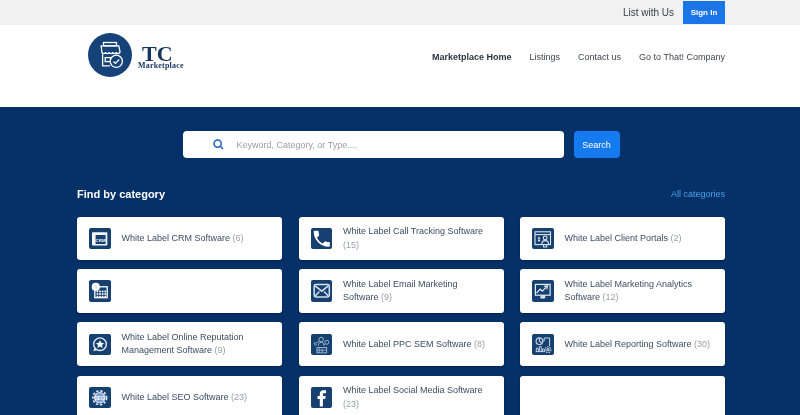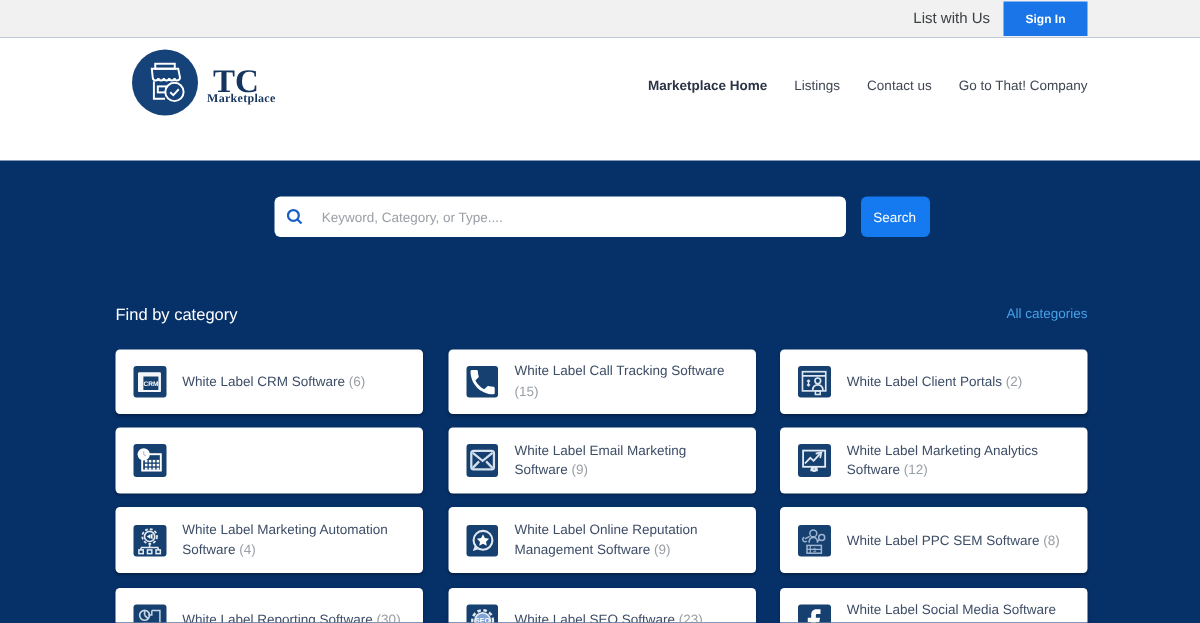--- a/index.html
+++ b/index.html
@@ -1,38 +1,38 @@
 <!DOCTYPE html>
 <html><head>
 <meta charset="utf-8">
 <style>
 * { margin:0; padding:0; box-sizing:border-box; }
 html,body { width:800px; height:415px; overflow:hidden; background:#063068; font-family:"Liberation Sans",sans-serif; }
 .topbar { height:25px; background:#f1f1f1; }
 .topbar-in { width:648px; margin:0 0 0 77px; display:flex; justify-content:flex-end; align-items:center; height:25px; }
 .listwith { font-size:10px; color:#3c4043; margin-right:9px; }
-.signin { width:56px; height:23px; margin-bottom:0; background:#1a76e8; color:#fff; font-size:8px; font-weight:bold; display:flex; align-items:center; justify-content:center; }
+.signin { width:42px; height:23px; margin-bottom:0; background:#1a76e8; color:#fff; font-size:8px; font-weight:bold; display:flex; align-items:center; justify-content:center; }
 .header { height:82px; background:#fff; }
 .header-in { width:648px; margin:0 0 0 77px; height:63px; display:flex; align-items:center; justify-content:space-between; }
 .brand { display:flex; align-items:center; margin-left:11px; }
 .logocirc { width:44px; height:44px; border-radius:50%; background:#154379; display:flex; align-items:center; justify-content:center; margin-top:-4px; }
 .brandtxt { margin-left:6px; color:#16355e; font-family:"Liberation Serif",serif; }
 .brandtc { font-size:22px; font-weight:bold; line-height:19px; margin-left:4px; }
 .brandmp { font-size:8px; font-weight:bold; letter-spacing:0.2px; margin-top:-2px; }
 nav { display:flex; align-items:center; font-size:9px; color:#3f4652;justify-content:center; }
 nav span { margin-left:18px; }
 nav .active { font-weight:bold; color:#2b3445; }
 .hero { padding-top:24px; }
 .searchrow { width:648px; margin:0 0 0 77px; display:flex; justify-content:center; }
-.sinput { width:381px; height:27px; background:#fff; border-radius:4px; display:flex; align-items:center; padding-left:8px; }
+.sinput { width:381px; height:27px; background:#fff; border-radius:4px; display:flex; align-items:center; padding-left:30px; }
 .sinput svg { flex:none; }
 .sinput span { font-size:9px; color:#9aa0a6; margin-left:13px; }
 .sbtn { width:46px; height:27px; margin-left:10px; background:#157af0; border-radius:4px; color:#fff; font-size:9px; display:flex; align-items:center; justify-content:center; }
 .catrow { width:648px; margin:30px 0 0 77px; display:flex; justify-content:space-between; align-items:baseline; }
-.catrow h2 { font-size:11px; font-weight:normal; color:#fff;margin-top:16px; }
+.catrow h2 { font-size:11px; font-weight:bold; color:#fff; }
 .allcat { font-size:9px; color:#47a0e8; position:relative; top:-1px; }
 .grid { width:648px; margin:17px 0 0 77px; display:grid; grid-template-columns:repeat(3,205px); grid-template-rows:43px 44px 44px 44px 44px; column-gap:16.5px; row-gap:9.2px; }
 .card { background:#fff; border-radius:3px; display:flex; align-items:center; padding:0 10px 0 12px; box-shadow:0 1px 2px rgba(0,0,0,0.3); }
 .icon { width:21.5px; height:21.5px; flex:none; border-radius:2px; background:#16406f; display:flex; align-items:center; justify-content:center; }
 .ctext { margin-left:11px; font-size:9px; line-height:13.5px; color:#3d4d66; }
 .cnt { color:#9aa0a6; }
 </style>
 </head>
 <body>
 <div class="topbar">
@@ -154,34 +154,20 @@
         <path d="M4.6 13 L8.2 9.2 L10.4 11.2 L14.6 6.6"></path>
         <path d="M14.8 9.4 L15.6 5.6 L11.8 6.4" stroke-width="1.1"></path>
         <path d="M8.2 17.6 h5.1 M9.4 15.2 l-.7 2.4 M12.1 15.2 l.7 2.4" stroke-width="1.1"></path>
         <circle cx="10.75" cy="16.9" r="1.1"></circle>
       </svg>
     </div>
         <div class="ctext">White Label Marketing Analytics Software <span class="cnt">(12)</span></div>
       </div>
     <div class="card">
         <div class="icon">
-      <svg width="21.5" height="21.5" viewBox="0 0 21.5 21.5" fill="none" stroke="#e4ebf4">
-        <circle cx="10.75" cy="7.6" r="4.9" stroke-width="1.2" stroke-dasharray="1.9 1.4"></circle>
-        <circle cx="10.75" cy="7.6" r="3.4" stroke-width="1.1"></circle>
-        <path d="M8.9 7.6 l2.2 -1.5 v3 z M11.4 6.4 l1.3 -0.6 v3.6 l-1.3 -0.6" fill="#fff" stroke="none"></path>
-        <path d="M10.75 12.8 v2.2 M5 15 h11.5 M5 15 v1.6 M16.5 15 v1.6" stroke-width="1"></path>
-        <rect x="3.6" y="16.6" width="2.9" height="2.5" stroke-width="1"></rect>
-        <rect x="9.3" y="16.6" width="2.9" height="2.5" stroke-width="1"></rect>
-        <rect x="15" y="16.6" width="2.9" height="2.5" stroke-width="1"></rect>
-      </svg>
-    </div>
-        <div class="ctext">White Label Marketing Automation Software <span class="cnt">(4)</span></div>
-      </div>
-    <div class="card">
-        <div class="icon">
       <svg width="21.5" height="21.5" viewBox="0 0 21.5 21.5" fill="none">
         <circle cx="11" cy="10.2" r="6.3" stroke="#dfe8f2" stroke-width="1.4"></circle>
         <path d="M5.6 13.6 L4.2 17.3 L8 16.2" fill="#dfe8f2" stroke="none"></path>
         <path d="M11 6.2 l1.25 2.53 2.8.4-2.02 1.97.48 2.78L11 12.57l-2.51 1.31.48-2.78-2.02-1.97 2.8-.4z" fill="#fff"></path>
       </svg>
     </div>
         <div class="ctext">White Label Online Reputation Management Software <span class="cnt">(9)</span></div>
       </div>
     <div class="card">
         <div class="icon">

